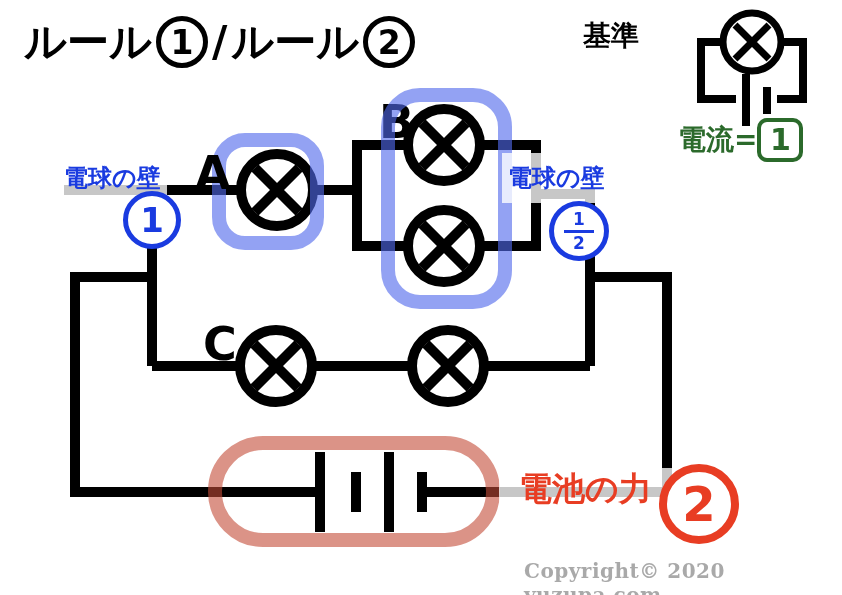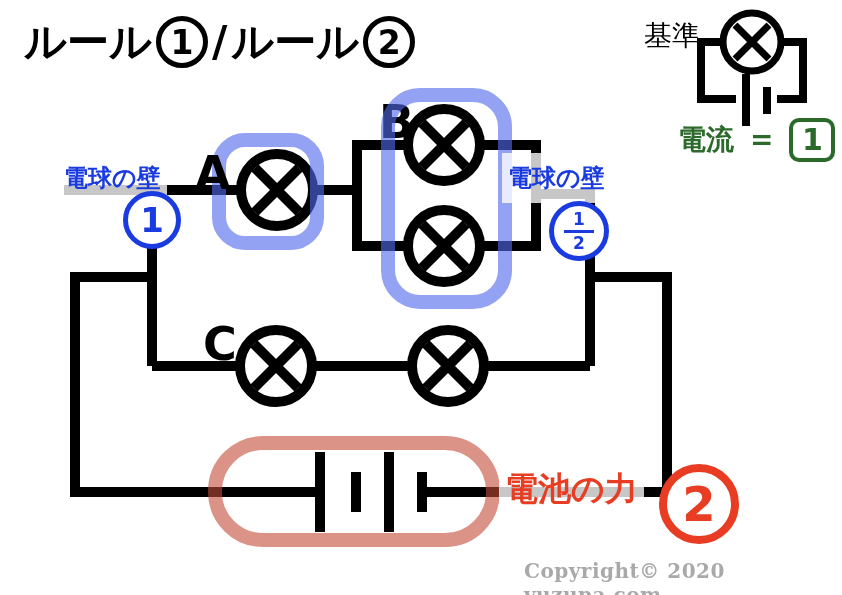--- a/index.html
+++ b/index.html
@@ -20,32 +20,32 @@
   .hl-blue{fill:none;stroke:var(--highlight_blue);stroke-width:14;}
   .hl-red{fill:none;stroke:var(--highlight_red);stroke-width:14;}
 
   
   .abs{position:absolute;}
   #title{left:24px;top:16px;display:flex;align-items:center;gap:4px;z-index:4;
          font-size:42px;font-weight:bold;color:#000;line-height:1;}
   .circled-num{width:52px;height:52px;border:5px solid #000;border-radius:50%;
                display:flex;align-items:center;justify-content:center;
                font-size:33px;font-weight:bold;box-sizing:border-box;background:#fff;}
-  #ref-heading{left:644px;top:22px;font-size:28px;font-weight:normal;color:#000;z-index:4;line-height:1;}
-  #current-row{left:678px;top:118px;display:flex;align-items:center;gap:16px;z-index:4;
+  #ref-heading{left:583px;top:22px;font-size:28px;font-weight:bold;color:#000;z-index:4;line-height:1;}
+  #current-row{left:678px;top:118px;display:flex;align-items:center;gap:0;z-index:4;
                color:var(--green);font-size:28px;font-weight:bold;line-height:1;}
   #current-box{width:46px;height:44px;border:4px solid var(--green);border-radius:10px;
                background:#fff;display:flex;align-items:center;justify-content:center;
                font-size:30px;box-sizing:border-box;}
   .wall-label{font-size:24px;font-weight:bold;color:var(--blue);line-height:50px;height:50px;
               padding:0 6px;background:rgba(255,255,255,0.78);z-index:2;white-space:nowrap;}
   #left-wall-label{left:58px;top:153px;}
   #right-wall-label{left:502px;top:153px;}
   #battery-label{left:499px;top:468px;font-size:33px;font-weight:bold;color:var(--red);
-                 line-height:42px;height:42px;padding:0 6px;background:rgba(255,255,255,0.78);
+                 line-height:42px;height:42px;padding:0 20px;background:rgba(255,255,255,0.78);
                  z-index:2;white-space:nowrap;}
   .value-circle{border-radius:50%;background:#fff;box-sizing:border-box;z-index:3;
                 display:flex;align-items:center;justify-content:center;font-weight:bold;}
   #left-wall-value{left:123px;top:191px;width:58px;height:58px;border:5px solid var(--blue);
                    color:var(--blue);font-size:34px;}
   #right-wall-value{left:549px;top:201px;width:60px;height:60px;border:5px solid var(--blue);
                     color:var(--blue);flex-direction:column;}
   .frac{display:flex;flex-direction:column;align-items:center;line-height:1;}
   .frac .num{font-size:17px;font-weight:bold;padding:0 2px 2px 2px;}
   .frac .den{font-size:17px;font-weight:bold;border-top:3px solid var(--blue);padding:2px 9px 0 9px;}

